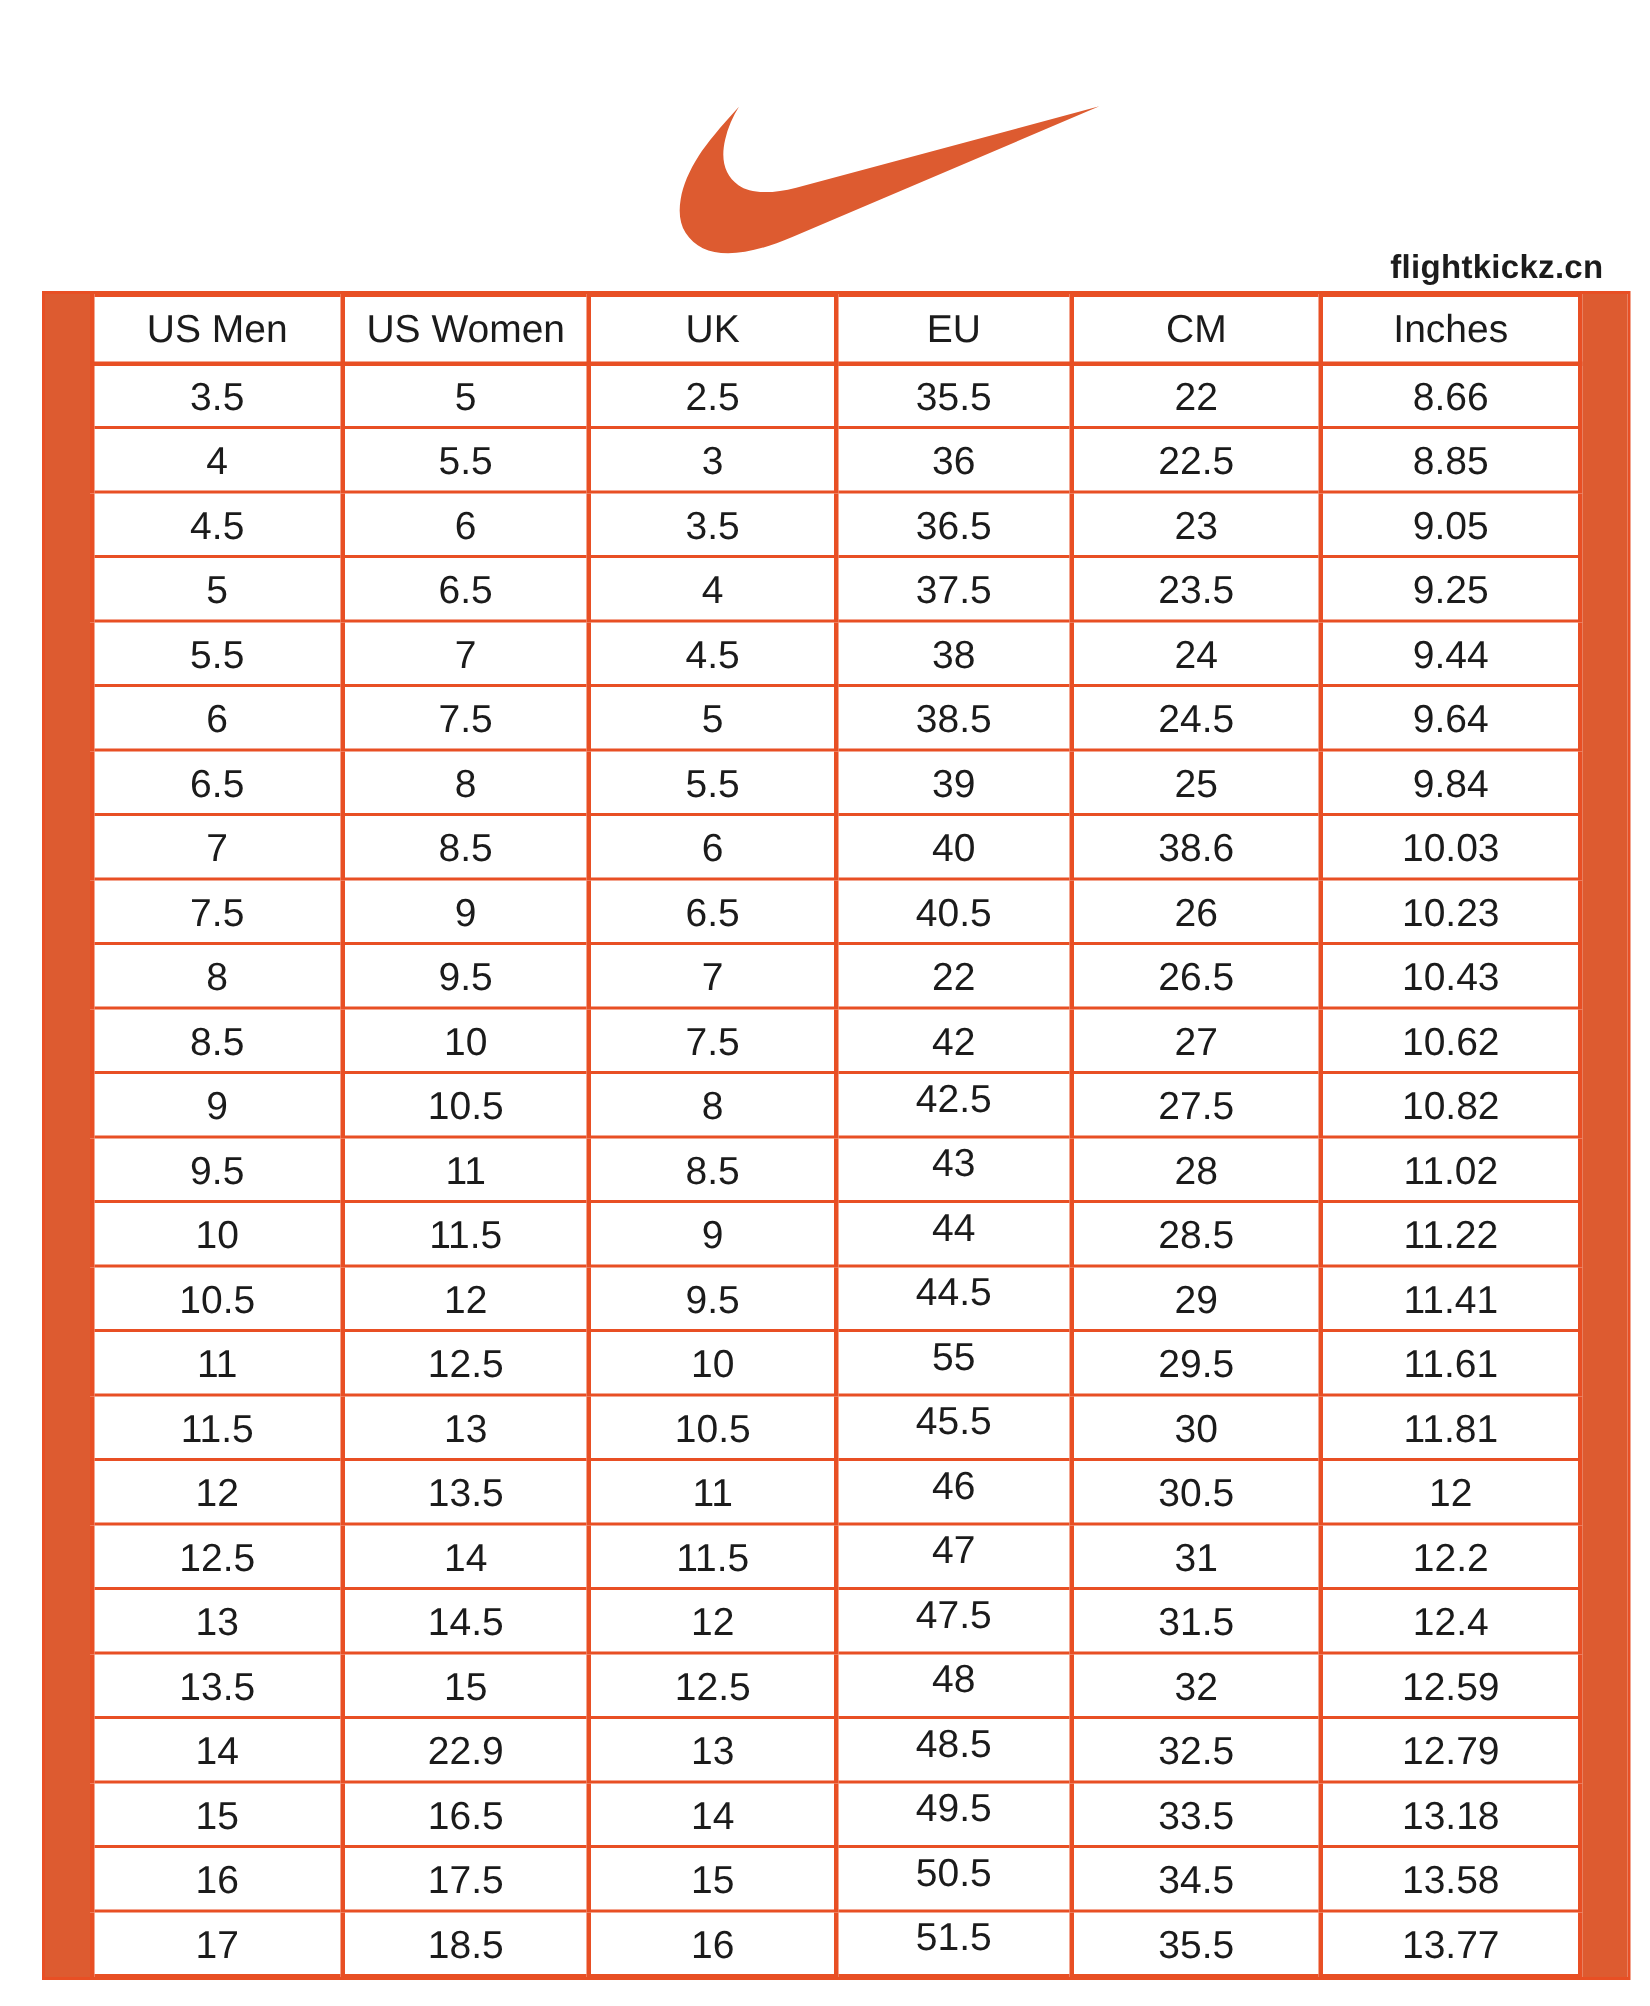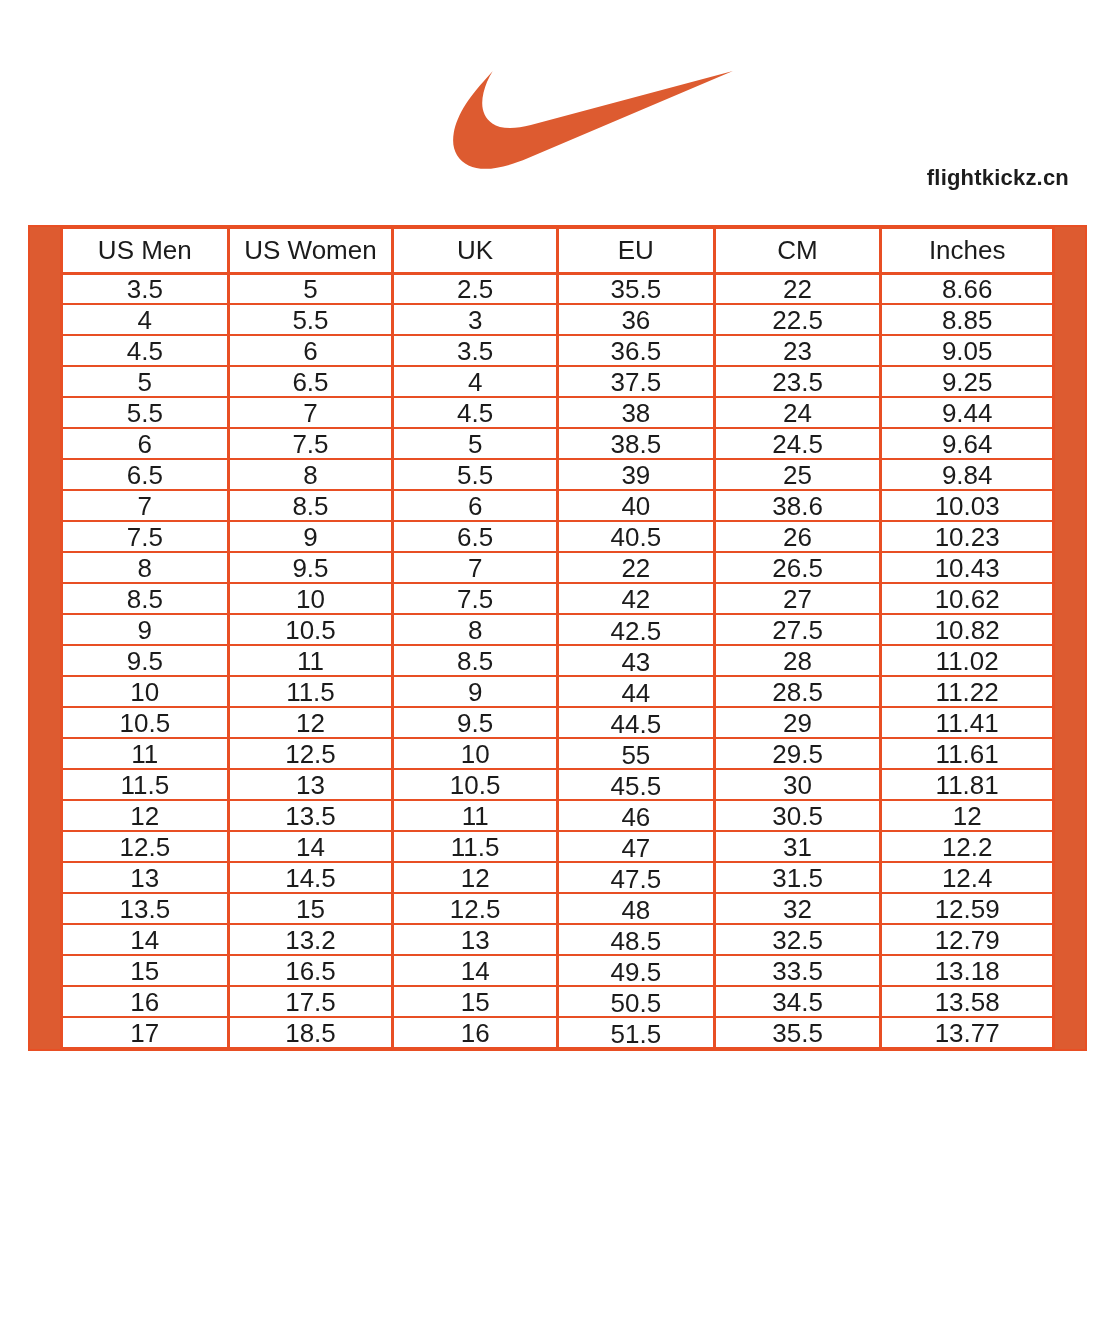--- a/index.html
+++ b/index.html
@@ -41,21 +41,20 @@
     font-weight: bold;
     color: #1C1C1C;
     letter-spacing: 0.2px;
   }
   .table-frame {
     margin-left: 28px;
     width: 1059px;
     display: flex;
     align-items: stretch;
     border: 2px solid var(--grid-line);
-    margin-top: 31px;
   }
   .accent-bar {
     flex: 0 0 30px;
     background: var(--accent-fill);
   }
   table.size-table {
     flex: 1 1 auto;
     border-collapse: collapse;
     table-layout: fixed;
     background: var(--background);
@@ -67,21 +66,21 @@
     border-right-width: 3px;
     text-align: center;
     vertical-align: middle;
     color: var(--text);
     background: #fff;
     padding: 0;
     font-size: 26px;
     line-height: 1;
   }
   .size-table thead tr { height: 45px; }
-  .size-table tbody tr { height: 31px; }
+  .size-table tbody tr { height: 43px; }
   .size-table th {
     font-weight: normal;
     border-bottom-width: 3px;
   }
   .size-table td.raised {
     vertical-align: top;
     padding-top: 3px;
   }
   col.c0 { width: 16.8%; }
   col.c1 { width: 16.6%; }
@@ -289,21 +288,21 @@
           <tr>
             <td>13.5</td>
             <td>15</td>
             <td>12.5</td>
             <td class="raised">48</td>
             <td>32</td>
             <td>12.59</td>
           </tr>
           <tr>
             <td>14</td>
-            <td>13.2</td>
+            <td>22.9</td>
             <td>13</td>
             <td class="raised">48.5</td>
             <td>32.5</td>
             <td>12.79</td>
           </tr>
           <tr>
             <td>15</td>
             <td>16.5</td>
             <td>14</td>
             <td class="raised">49.5</td>

